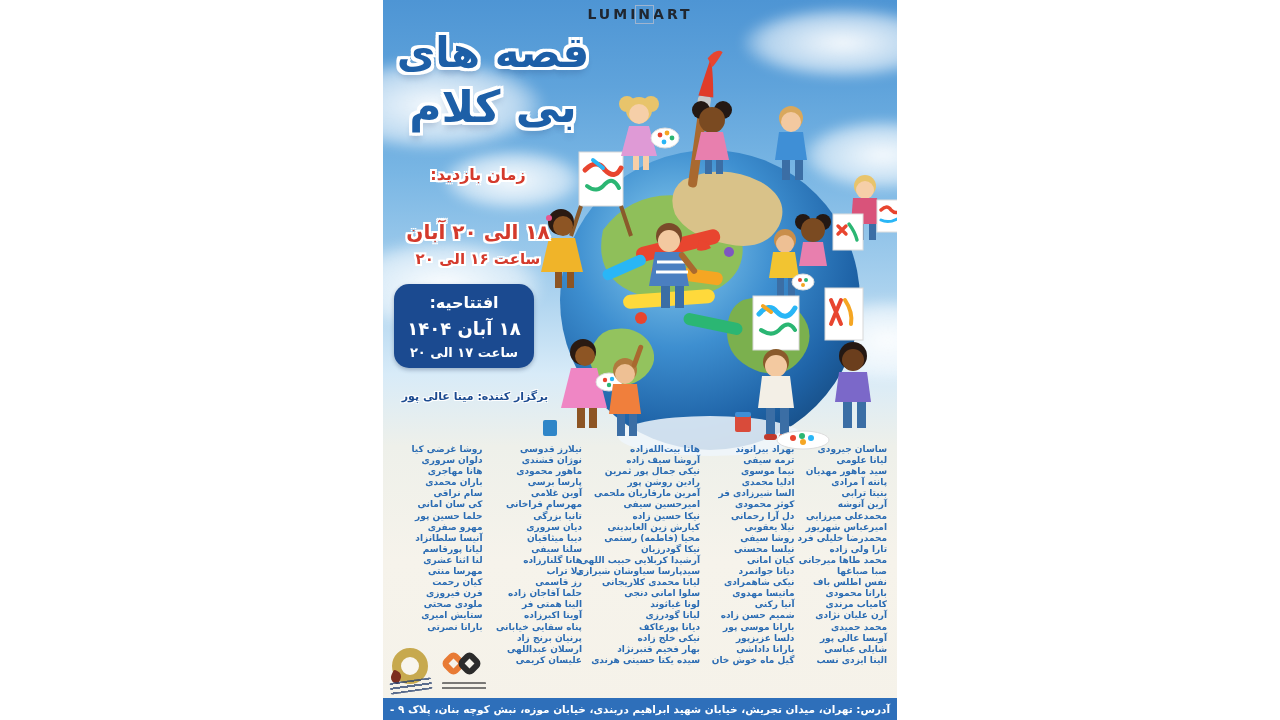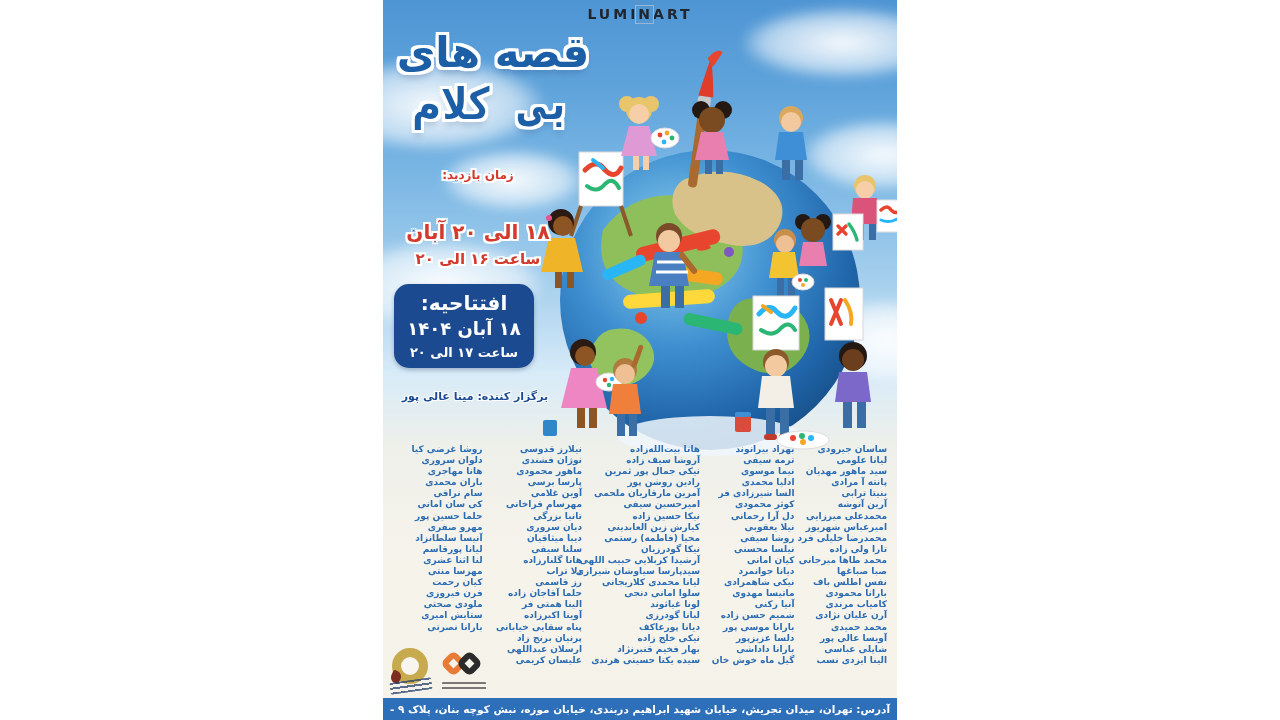--- a/index.html
+++ b/index.html
@@ -14,32 +14,32 @@
   .luminart .nbox{position:absolute;width:17px;height:17px;border:1px solid #9fb4cf;left:50%;margin-left:-5px;top:-1px;}
   
   .exh{position:absolute;top:40px;right:4px;width:300px;text-align:center;direction:rtl;
     color:#d43a2c;font-size:19px;font-weight:bold;
     text-shadow:-2px -2px 0 #fff,2px -2px 0 #fff,-2px 2px 0 #fff,2px 2px 0 #fff,-2px 0 0 #fff,2px 0 0 #fff,0 -2px 0 #fff,0 2px 0 #fff;}
   
   .title{position:absolute;left:2px;top:26px;width:216px;text-align:center;direction:rtl;
     color:#1d5fa7;font-weight:bold;line-height:54px;
     text-shadow:-3px -3px 0 #fff,3px -3px 0 #fff,-3px 3px 0 #fff,3px 3px 0 #fff,-3px 0 0 #fff,3px 0 0 #fff,0 -3px 0 #fff,0 3px 0 #fff,0 6px 6px rgba(30,60,110,.25);}
   .title .l1{font-size:42px;}
-  .title .l2{font-size:44px;letter-spacing:4px;font-family:Liberation Mono, monospace;}
+  .title .l2{font-size:44px;letter-spacing:4px;}
   
   .visit{position:absolute;left:0;top:160px;width:190px;text-align:center;direction:rtl;
     color:#d43a2c;font-weight:bold;
     text-shadow:-2px -2px 0 #fff,2px -2px 0 #fff,-2px 2px 0 #fff,2px 2px 0 #fff,-2px 0 0 #fff,2px 0 0 #fff,0 -2px 0 #fff,0 2px 0 #fff;}
-  .visit .v1{font-size:12px;line-height:30px;}
+  .visit .v1{font-size:16px;line-height:30px;}
   .visit .v2{font-size:20px;line-height:29px;margin-top:28px;}
   .visit .v3{font-size:15px;line-height:24px;}
   
   .opening{position:absolute;left:11px;top:284px;width:140px;height:84px;border-radius:15px;
     background:#1b4a90;box-shadow:0 2px 4px rgba(20,40,80,.3);color:#ffffff;text-align:center;direction:rtl;font-weight:bold;}
-  .opening .o1{font-size:20px;line-height:26px;margin-top:6px;letter-spacing:1px;}
+  .opening .o1{font-size:16px;line-height:26px;margin-top:6px;letter-spacing:1px;}
   .opening .o2{font-size:18px;line-height:26px;}
   .opening .o3{font-size:13px;line-height:22px;}
   
   .organizer{position:absolute;left:0;top:390px;width:184px;text-align:center;direction:rtl;
     color:#1b4a90;font-size:11px;font-weight:bold;
     text-shadow:-1px -1px 0 #fff,1px -1px 0 #fff,-1px 1px 0 #fff,1px 1px 0 #fff;}
   
   .names{position:absolute;left:10px;right:10px;top:444px;display:flex;justify-content:space-between;direction:ltr;}
   .ncol{text-align:right;direction:rtl;}
   .ncol .pname{color:#2b6cb3;font-size:9px;font-weight:bold;line-height:11.1px;white-space:nowrap;}

